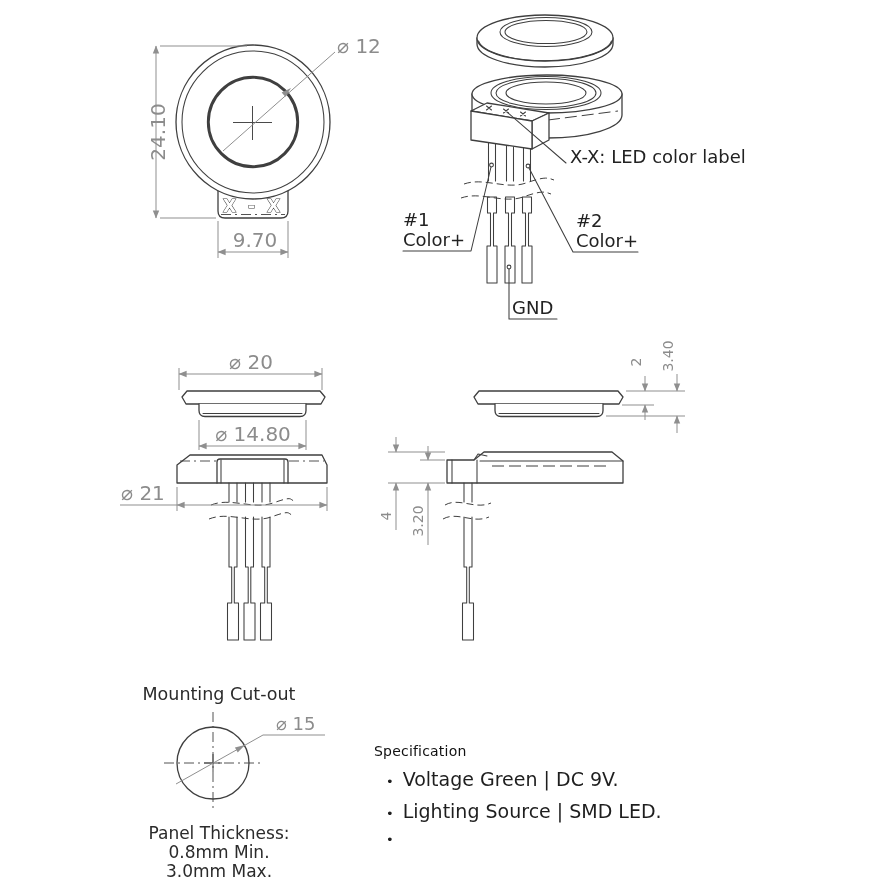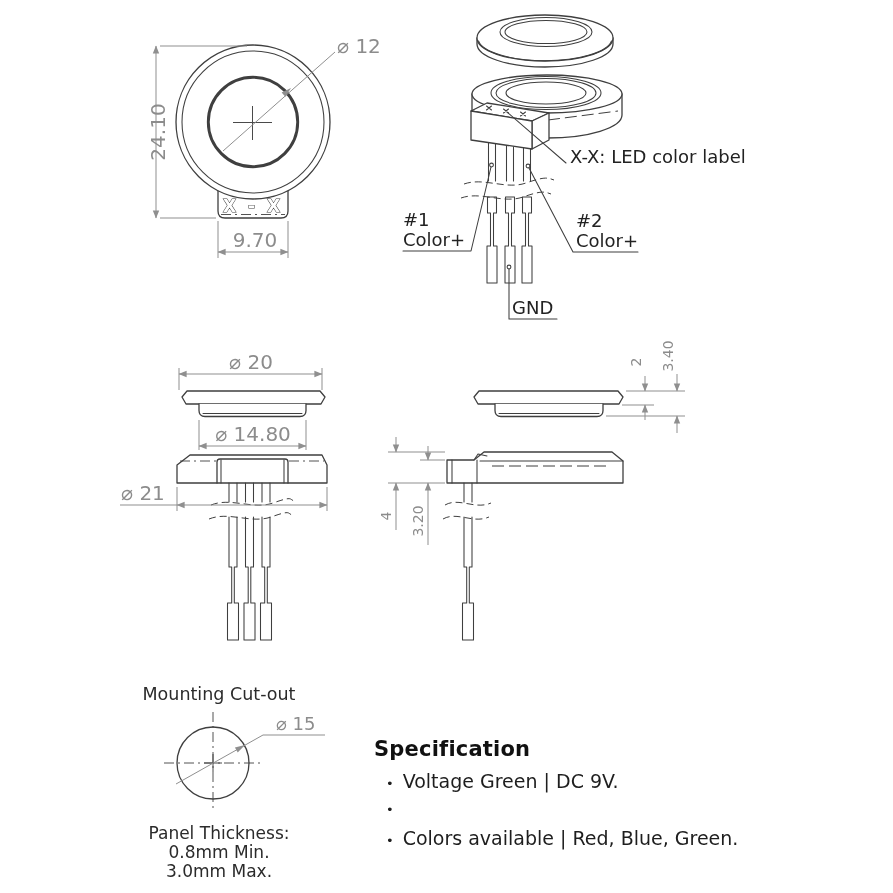--- a/index.html
+++ b/index.html
@@ -18,21 +18,21 @@
   .br{stroke:#3f3f3f;stroke-width:1;fill:none;stroke-dasharray:7 4;}
   .cross{stroke:#4a4a4a;stroke-width:1;fill:none;}
   .dtext{fill:#8c8c8c;font-size:20px;}
   .dtext-m{fill:#8c8c8c;font-size:18px;}
   .dtext-s{fill:#8c8c8c;font-size:14px;}
   .atext{fill:#222;font-size:18px;}
   .ctext{fill:#2b2b2b;font-size:17px;}
   .xx{fill:#fff;stroke:#3f3f3f;stroke-width:1;paint-order:stroke;font-weight:bold;
       font-size:17px;letter-spacing:3px;}
   .spec{position:absolute;left:373px;top:729px;width:400px;color:#222;}
-  .spec h2{margin:8px 0 9px 1px;font-size:21px;font-weight:bold;color:#111;letter-spacing:0.2px;}
+  .spec h2{margin:14px 0 9px 1px;font-size:14px;font-weight:normal;color:#111;letter-spacing:0.2px;}
   .spec-item{display:flex;align-items:baseline;gap:9px;margin-bottom:10px;font-size:19px;
              padding-left:13px;color:#1e1e1e;}
   .spec-bullet{font-size:13px;}
 </style>
 </head>
 <body>
 
 <div class="canvas">
 <svg width="893" height="893" viewBox="0 0 893 893">
   <defs>
@@ -205,19 +205,19 @@
 </svg>
 
   <div class="spec">
     <h2>Specification</h2>
     <div class="spec-item">
       <span class="spec-bullet">•</span>
       <span>Voltage Green |  DC  9V.</span>
     </div>
     <div class="spec-item">
       <span class="spec-bullet">•</span>
+      <span>Lighting Source | SMD LED.</span>
     </div>
     <div class="spec-item">
       <span class="spec-bullet">•</span>
-      <span>Colors available | Red, Blue, Green.</span>
     </div>
   </div>
 </div>
 
 </body></html>

